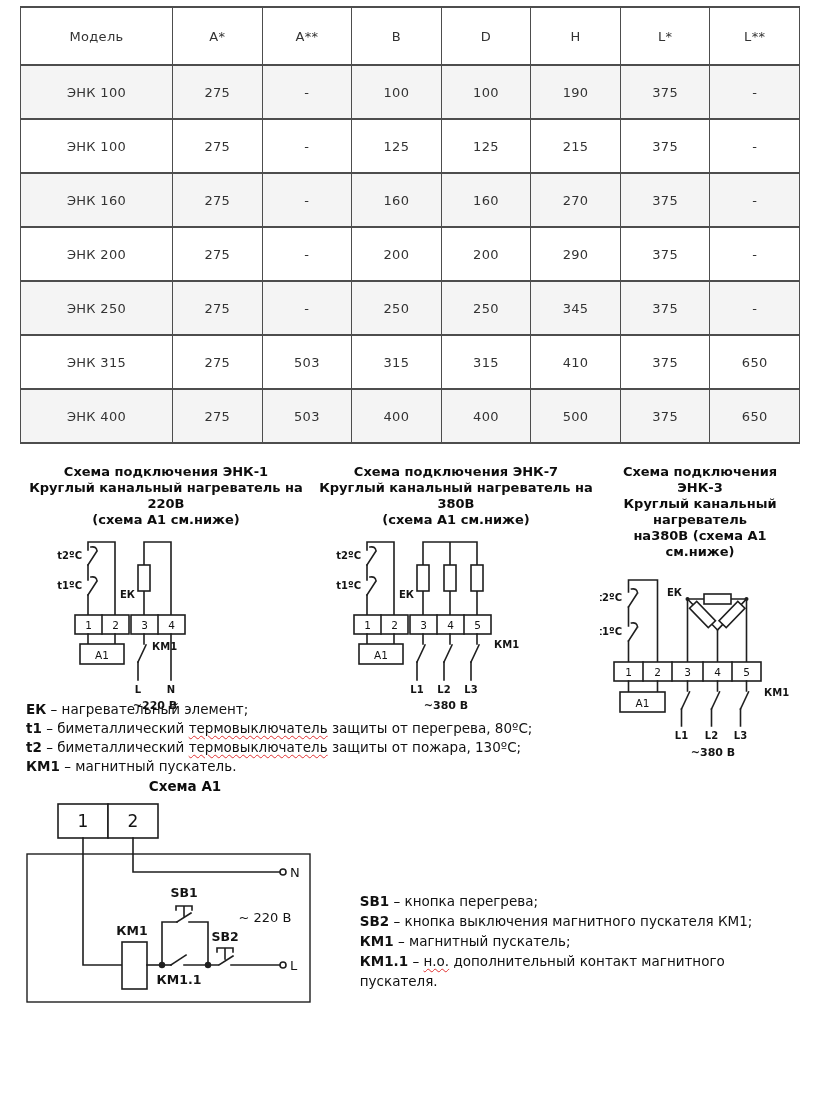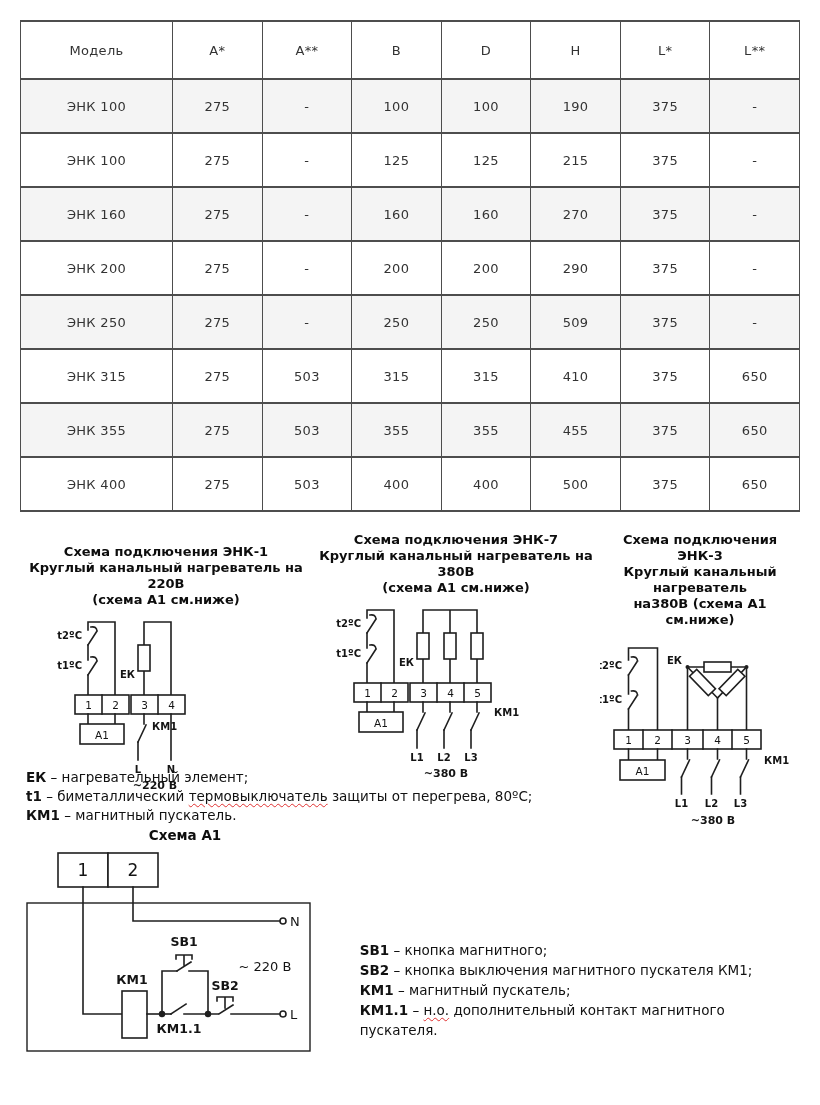--- a/index.html
+++ b/index.html
@@ -1,42 +1,42 @@
 <!DOCTYPE html>
 <html><head>
 <meta charset="utf-8">
 <style>
   html,body { margin:0; padding:0; background:#ffffff; }
   body {
     width:820px; height:1105px;
     font-family:"DejaVu Sans","Liberation Sans",sans-serif;
     color:#1a1a1a; overflow:hidden;
   }
-  .page { padding:20px 20px 0 20px; box-sizing:border-box; }
+  .page { padding:6px 20px 0 20px; box-sizing:border-box; }
 
   
   table.spec {
     width:780px; border-collapse:collapse; table-layout:fixed;
     font-size:13px; color:#333;
   }
   table.spec th, table.spec td {
     border-left:1px solid #4d4d4d; border-right:1px solid #4d4d4d;
     border-top:2px solid #4d4d4d; border-bottom:2px solid #4d4d4d;
     text-align:center; vertical-align:middle;
     font-weight:400; padding:0; letter-spacing:.3px;
   }
   table.spec th { height:56px; background:#ffffff; }
   table.spec td { height:52px; }
   table.spec col.c-model { width:152px; }
   table.spec tbody tr:nth-child(odd) td { background:#f4f4f4; }
 
   
   .diagrams-row { display:flex; margin-top:20px; height:230px; }
   .diagram { box-sizing:border-box; }
-  .d1 { width:292px;margin-top:12px; }
+  .d1 { width:292px; }
   .d2 { width:288px; }
   .d3 { width:200px; }
   .diagram-title { font-weight:700; font-size:13px; line-height:16px; text-align:center; color:#0d0d0d; }
   .diagram svg { display:block; margin:6px auto 0 auto; }
 
   svg .wire { stroke:#1f1f1f; stroke-width:1.6; fill:none; stroke-linecap:square; }
   svg .comp { stroke:#1f1f1f; stroke-width:1.6; fill:#ffffff; }
   svg .dot  { fill:#1f1f1f; stroke:none; }
   svg .node { fill:#1f1f1f; stroke:none; }
   svg text  { font-family:"DejaVu Sans","Liberation Sans",sans-serif; fill:#141414; }
@@ -130,41 +130,31 @@
           <td>290</td>
           <td>375</td>
           <td>-</td>
         </tr>
         <tr>
           <td>ЭНК 250</td>
           <td>275</td>
           <td>-</td>
           <td>250</td>
           <td>250</td>
-          <td>509</td>
+          <td>345</td>
           <td>375</td>
           <td>-</td>
         </tr>
         <tr>
           <td>ЭНК 315</td>
           <td>275</td>
           <td>503</td>
           <td>315</td>
           <td>315</td>
           <td>410</td>
-          <td>375</td>
-          <td>650</td>
-        </tr>
-        <tr>
-          <td>ЭНК 355</td>
-          <td>275</td>
-          <td>503</td>
-          <td>355</td>
-          <td>355</td>
-          <td>455</td>
           <td>375</td>
           <td>650</td>
         </tr>
         <tr>
           <td>ЭНК 400</td>
           <td>275</td>
           <td>503</td>
           <td>400</td>
           <td>400</td>
           <td>500</td>
@@ -317,20 +307,21 @@
         <text class="lbl" x="111.5" y="173" text-anchor="middle">L2</text>
         <text class="lbl" x="140.5" y="173" text-anchor="middle">L3</text>
         <text class="volt" x="113" y="190" text-anchor="middle">~380 В</text>
       </svg>
     </div>
   </div>
 
   <div class="legend1">
     <div class="legend-line"><b>ЕК</b><span> – нагревательный элемент;</span><span class="wavy"></span><span></span></div>
     <div class="legend-line"><b>t1</b><span> – биметаллический </span><span class="wavy">термовыключатель</span><span> защиты от перегрева, 80ºС;</span></div>
+    <div class="legend-line"><b>t2</b><span> – биметаллический </span><span class="wavy">термовыключатель</span><span> защиты от пожара, 130ºС;</span></div>
     <div class="legend-line"><b>КМ1</b><span> – магнитный пускатель.</span><span class="wavy"></span><span></span></div>
   </div>
 
   <div class="schema-section">
     <div class="schema-left">
       <div class="schema-title">Схема А1</div>
       <svg width="325" height="222" viewBox="0 0 325 222">
 
         <rect class="comp" x="38" y="10" width="50" height="34"></rect>
         <rect class="comp" x="88" y="10" width="50" height="34"></rect>
@@ -360,20 +351,20 @@
         <text class="lbl2" x="205" y="147" text-anchor="middle">SB2</text>
         <text class="lbl2" x="112" y="141" text-anchor="middle">КМ1</text>
         <text class="lbl2" x="159" y="190" text-anchor="middle">КМ1.1</text>
         <text class="lbl2" x="245" y="128" text-anchor="middle" style="font-weight:400;font-size:13px">~ 220 В</text>
         <text class="lbl2" x="270" y="83" style="font-weight:400;font-size:13px">N</text>
         <text class="lbl2" x="270" y="176" style="font-weight:400;font-size:13px">L</text>
       </svg>
     </div>
 
     <div class="legend2">
-      <div class="legend-line"><b>SB1</b><span> – кнопка магнитного;</span><span class="wavy"></span><span></span></div>
+      <div class="legend-line"><b>SB1</b><span> – кнопка перегрева;</span><span class="wavy"></span><span></span></div>
       <div class="legend-line"><b>SB2</b><span> – кнопка выключения магнитного пускателя КМ1;</span><span class="wavy"></span><span></span></div>
       <div class="legend-line"><b>КМ1</b><span> – магнитный пускатель;</span><span class="wavy"></span><span></span></div>
       <div class="legend-line"><b>КМ1.1</b><span> – </span><span class="wavy">н.о.</span><span> дополнительный контакт магнитного пускателя.</span></div>
     </div>
   </div>
 
 </div>
 
 </body></html>

